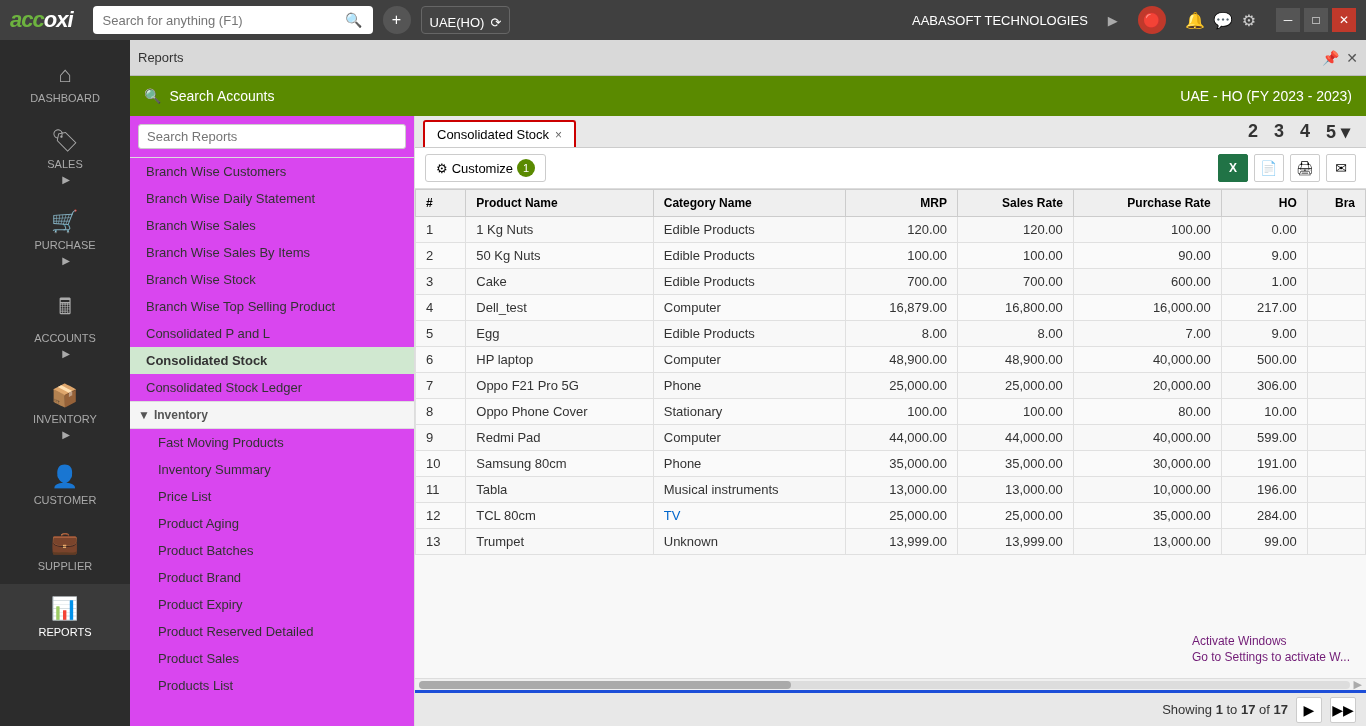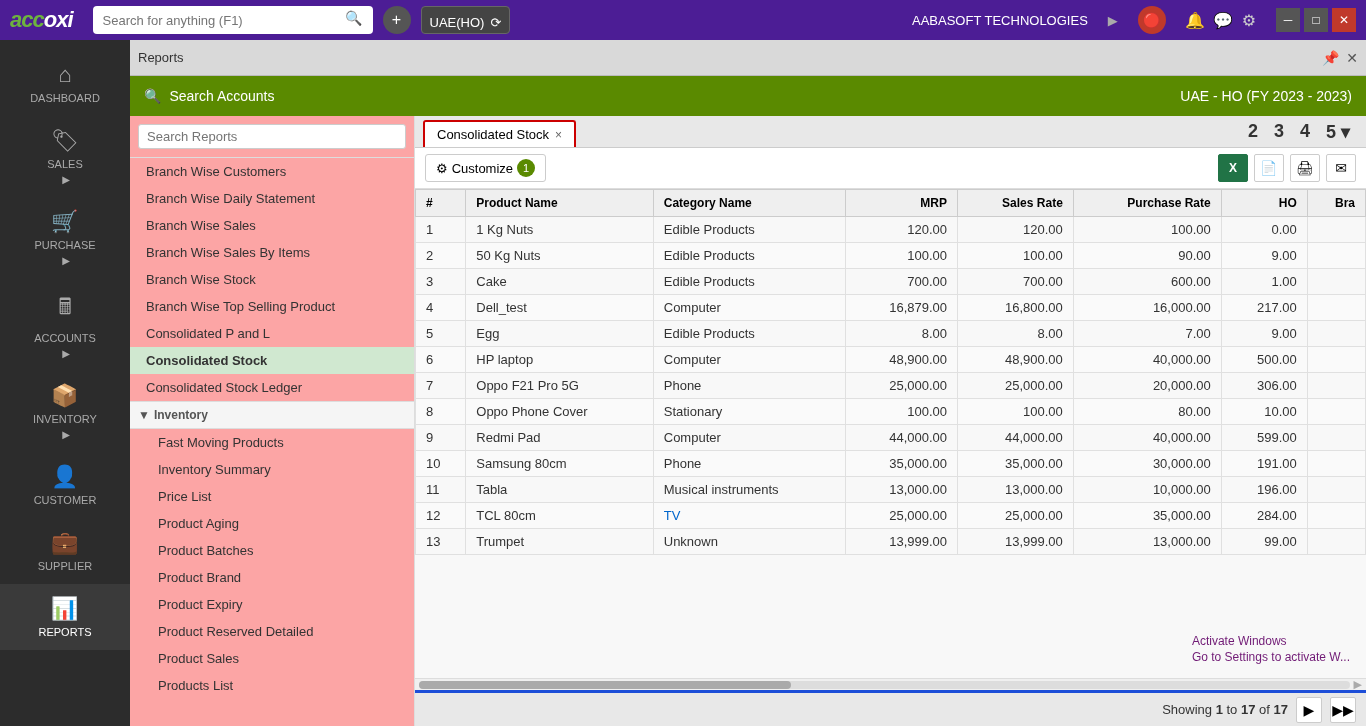--- a/index.html
+++ b/index.html
@@ -1,25 +1,25 @@
 <!DOCTYPE html>
 <html><head>
   <meta charset="utf-8">
   <style>
     * { box-sizing: border-box; margin: 0; padding: 0; }
     body { font-family: 'Segoe UI', Arial, sans-serif; font-size: 13px; background: #f0f0f0; overflow: hidden; width: 1366px; height: 726px; }
 
     
     .topbar {
-      display: flex; align-items: center; background: #4c1d95; height: 40px; padding: 0 10px; gap: 10px;
+      display: flex; align-items: center; background: #404040; height: 40px; padding: 0 10px; gap: 10px;
     }
     .logo { color: white; font-size: 22px; font-weight: bold; letter-spacing: -1px; margin-right: 10px; font-style: italic; }
     .logo span { color: #6db33f; }
     .search-bar {
-      display: flex; background: white; border-radius: 4px; padding: 4px 10px; flex: 0 0 280px; height: 28px;
+      display: flex; align-items: center; background: white; border-radius: 4px; padding: 4px 10px; flex: 0 0 280px; height: 28px;
     }
     .search-bar input { border: none; outline: none; font-size: 13px; flex: 1; }
     .search-icon { color: #666; font-size: 14px; }
     .topbar-btn {
       background: #555; border: none; color: white; border-radius: 50%; width: 28px; height: 28px; cursor: pointer; display: flex; align-items: center; justify-content: center; font-size: 16px;
     }
     .branch-selector {
       background: #444; color: white; border: 1px solid #666; border-radius: 4px; padding: 3px 8px; display: flex; align-items: flex-end; gap: 6px; height: 28px;
     }
     .branch-selector span { font-size: 13px; }
@@ -61,21 +61,21 @@
     .green-header {
       background: #5a8a00; color: white; height: 40px; display: flex; align-items: center; padding: 0 14px; font-size: 14px; font-weight: 500; justify-content: space-between;
     }
     .green-header-left { display: flex; align-items: center; gap: 8px; }
 
     
     .content-area { display: flex; flex: 1; overflow: hidden; }
 
     
     .nav-list-panel {
-      width: 285px; background: #fca5a5; border-right: 1px solid #ddd; overflow-y: auto; display: flex; flex-direction: column;
+      width: 285px; background: #d946ef; border-right: 1px solid #ddd; overflow-y: auto; display: flex; flex-direction: column;
     }
     .nav-search {
       padding: 8px; border-bottom: 1px solid #ddd;
     }
     .nav-search input {
       width: 100%; border: 1px solid #ccc; border-radius: 3px; padding: 4px 8px; font-size: 13px; outline: none;
     }
     .nav-list { flex: 1; overflow-y: auto; }
     .nav-item {
       padding: 6px 16px; cursor: pointer; font-size: 13px; color: #333;

